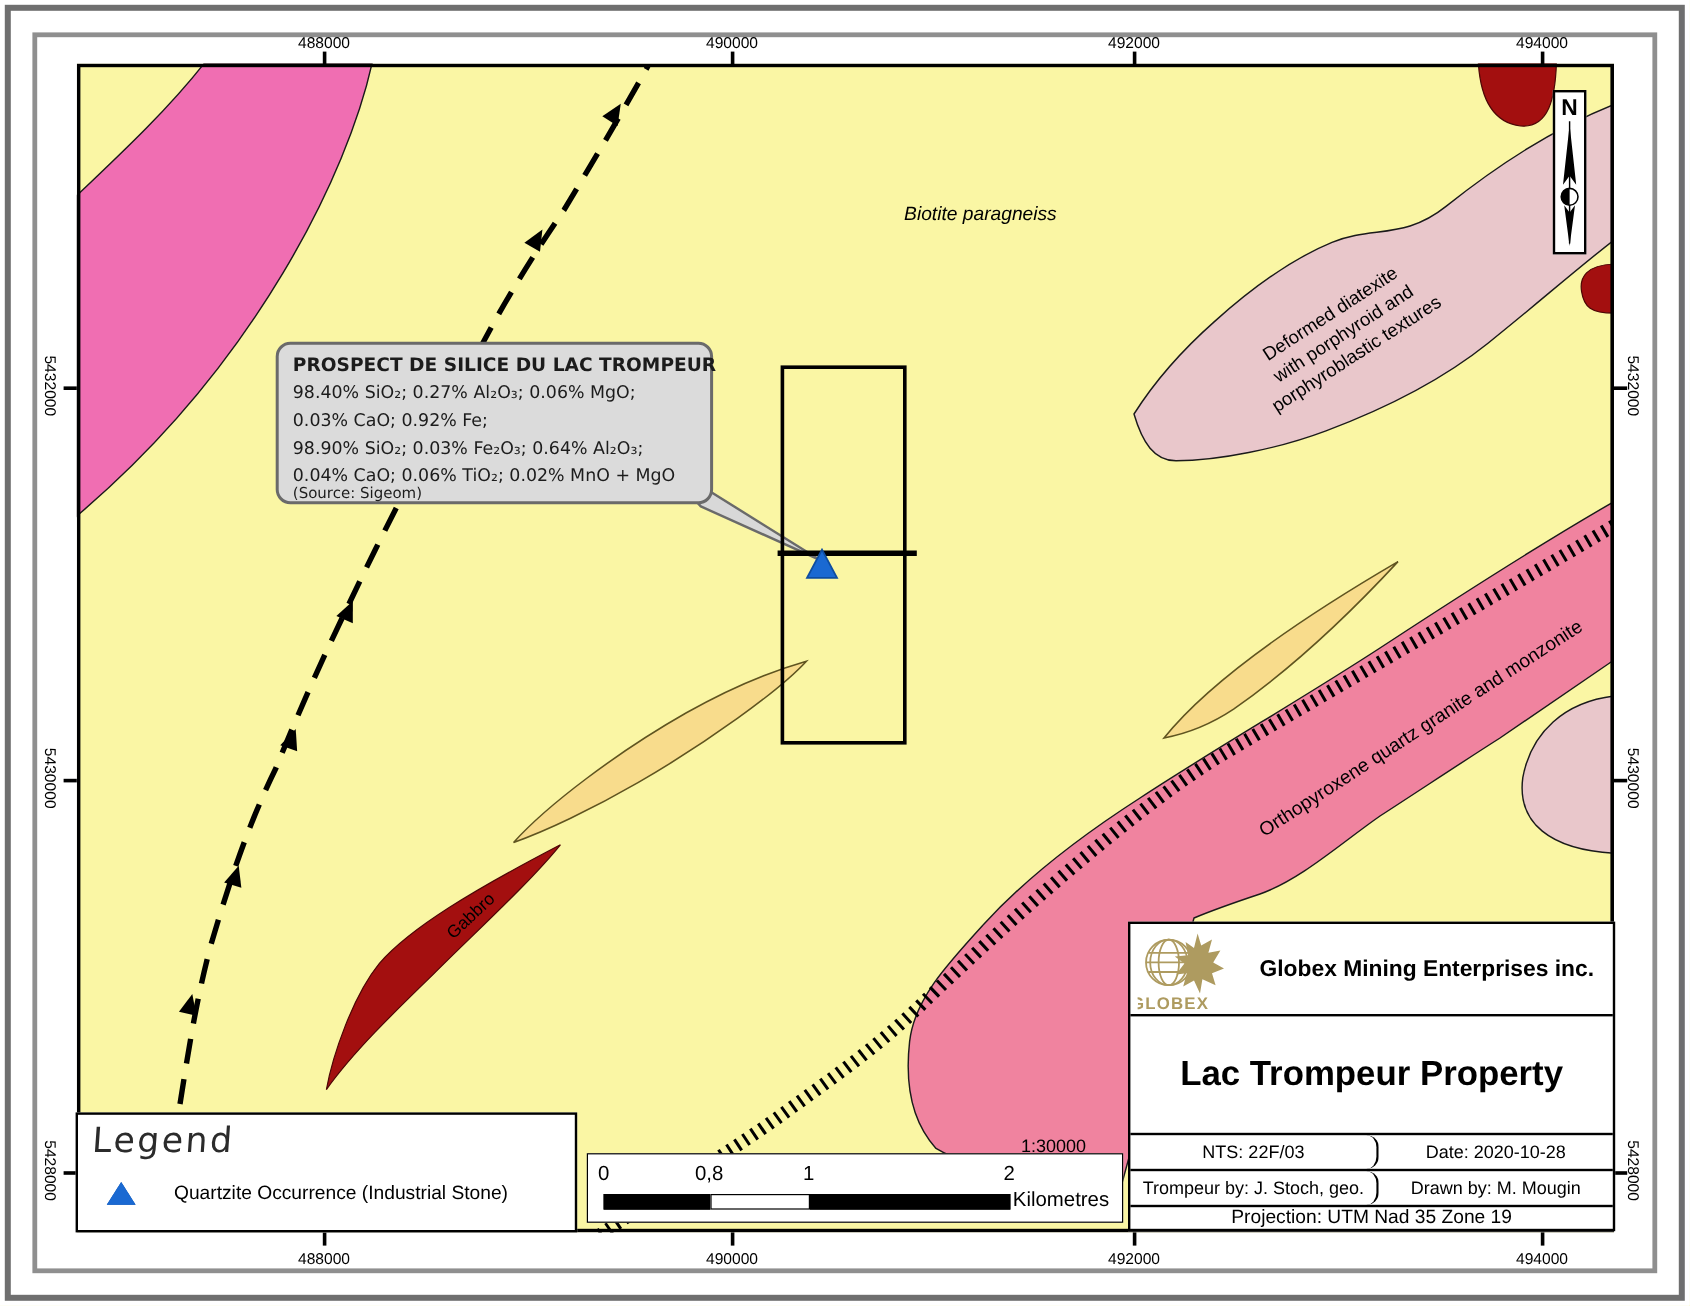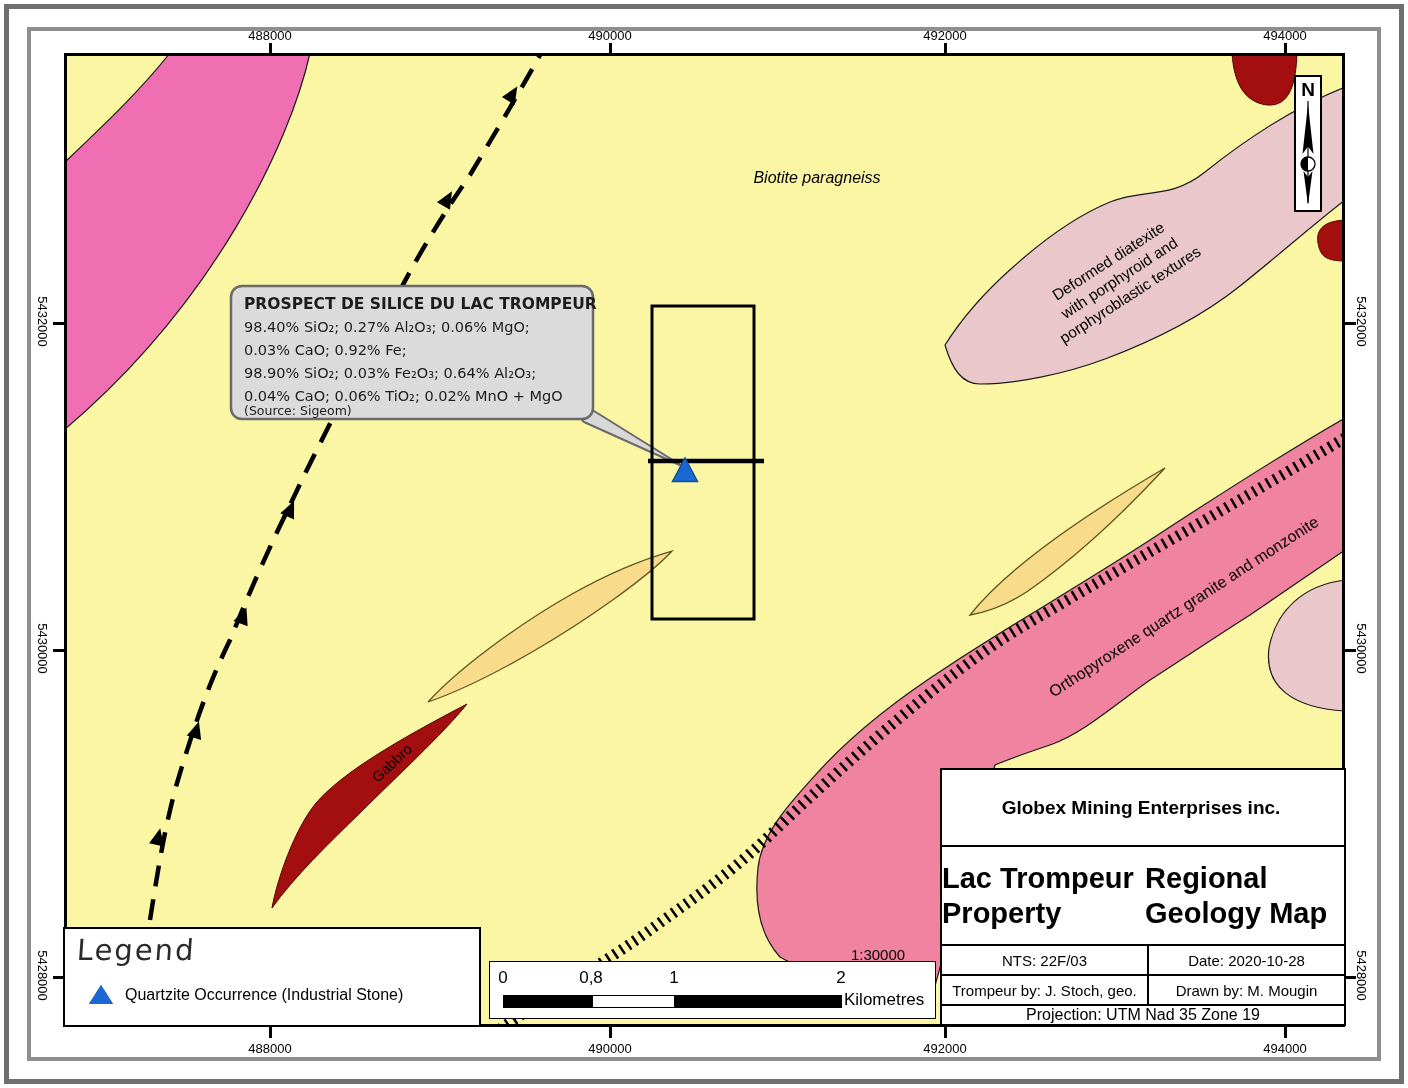--- a/index.html
+++ b/index.html
@@ -15,39 +15,39 @@
           transform:rotate(90deg);}
   .tick{position:absolute;background:#000;}
   
   #legend{position:absolute;left:63px;top:927px;width:418px;height:100px;background:#fff;
           border:2.5px solid #000;box-sizing:border-box;}
   #legend .legend-title{position:absolute;left:12px;top:4px;font-size:29px;color:#2b2b2b;
           font-family:"DejaVu Sans",sans-serif;letter-spacing:2px;transform:skewX(-4deg);font-weight:400;}
   #legend .legend-item{position:absolute;left:24px;top:56px;display:flex;align-items:center;}
   .tri-icon{width:0;height:0;border-left:12px solid transparent;border-right:12px solid transparent;
             border-bottom:19px solid #1a69d2;filter:drop-shadow(0 0 0.5px #0e4da0);}
-  #legend .legend-label{margin-left:12px;font-size:16px;color:#000;}
+  #legend .legend-label{margin-left:32px;font-size:16px;color:#000;}
   
   #scalebox{position:absolute;left:489px;top:961px;width:447px;height:58px;background:#fff;
             border:1.5px solid #000;box-sizing:border-box;}
   .sb-num{position:absolute;top:6px;font-size:17px;color:#000;width:40px;text-align:center;}
   .sb-bar{position:absolute;top:33px;height:13px;border:1px solid #000;box-sizing:border-box;}
   .sb-unit{position:absolute;left:354px;top:28px;font-size:17px;color:#000;}
   
   #titleblock{position:absolute;left:940px;top:768px;width:406px;height:258px;background:#fff;
               border:2px solid #000;box-sizing:border-box;display:flex;flex-direction:column;}
   .tb-row{border-bottom:2px solid #000;box-sizing:border-box;}
   .tb-row1{height:78px;display:flex;align-items:center;}
   .tb-logo{width:96px;height:70px;flex:0 0 96px;padding-left:6px;padding-top:4px;box-sizing:border-box;}
   .tb-company{flex:1;text-align:center;font-size:19px;font-weight:bold;color:#000;padding-right:4px;}
   .tb-row2{height:100px;display:flex;flex-direction:row;justify-content:center;align-items:center;}
   .tb-title{font-size:29px;font-weight:bold;line-height:35px;color:#000;}
   .tb-row3,.tb-row4{height:30px;display:flex;}
   .tb-cell{display:flex;align-items:center;justify-content:center;font-size:15px;color:#000;box-sizing:border-box;}
-  .tb-cell-l{width:207px;border-right:2px solid #000;}
+  .tb-cell-l{width:207px;border-right:2px solid #000;border-radius:10px;}
   .tb-cell-r{flex:1;text-align:center;}
   .tb-row5{flex:1;display:flex;align-items:center;justify-content:center;font-size:16px;color:#000;border-bottom:none;}
   
   #northbox{position:absolute;left:1294px;top:75px;width:28px;height:137px;background:#fff;
             border:2px solid #000;box-sizing:border-box;}
 </style>
 </head>
 <body>
 
 <div id="page">
@@ -199,25 +199,37 @@
     <div class="sb-num" style="left:164px;">1</div>
     <div class="sb-num" style="left:331px;">2</div>
     <div class="sb-bar" style="left:13px;width:89px;background:#000;"></div>
     <div class="sb-bar" style="left:102px;width:83px;background:#fff;"></div>
     <div class="sb-bar" style="left:185px;width:167px;background:#000;"></div>
     <div class="sb-unit">Kilometres</div>
   </div>
 
   <div id="titleblock">
     <div class="tb-row tb-row1">
+      <div class="tb-logo">
+        <svg width="90" height="68" viewBox="0 0 90 68">
+          <g fill="none" stroke="#AE9B60" stroke-width="1.5">
+            <circle cx="26" cy="25" r="19"></circle>
+            <ellipse cx="26" cy="25" rx="8.5" ry="19"></ellipse>
+            <ellipse cx="26" cy="25" rx="15.5" ry="19"></ellipse>
+            <path d="M9,17 H43 M7,25 H45 M9,33 H43"></path>
+          </g>
+          <path fill="#AE9B60" d="M50,1 L53,11 L62,6 L59,17 L69,15 L63,25 L72,30 L62,34 L65,44 L54,39 L52,51 L47,40
+                   L38,45 L41,34 L32,35 L39,26 L31,20 L42,19 L40,8 L47,13 Z"></path>
+          <text x="27" y="64" text-anchor="middle" font-size="14" font-weight="bold" fill="#AE9B60" letter-spacing="1" font-family="Liberation Sans, sans-serif">GLOBEX</text>
+        </svg>
+      </div>
       <div class="tb-company">Globex Mining Enterprises inc.</div>
     </div>
     <div class="tb-row tb-row2">
       <div class="tb-title">Lac Trompeur Property</div>
-      <div class="tb-title">Regional Geology Map</div>
     </div>
     <div class="tb-row tb-row3">
       <div class="tb-cell tb-cell-l">NTS: 22F/03</div>
       <div class="tb-cell tb-cell-r">Date: 2020-10-28</div>
     </div>
     <div class="tb-row tb-row4">
       <div class="tb-cell tb-cell-l">Trompeur by: J. Stoch, geo.</div>
       <div class="tb-cell tb-cell-r">Drawn by: M. Mougin</div>
     </div>
     <div class="tb-row tb-row5">Projection: UTM Nad 35 Zone 19</div>

